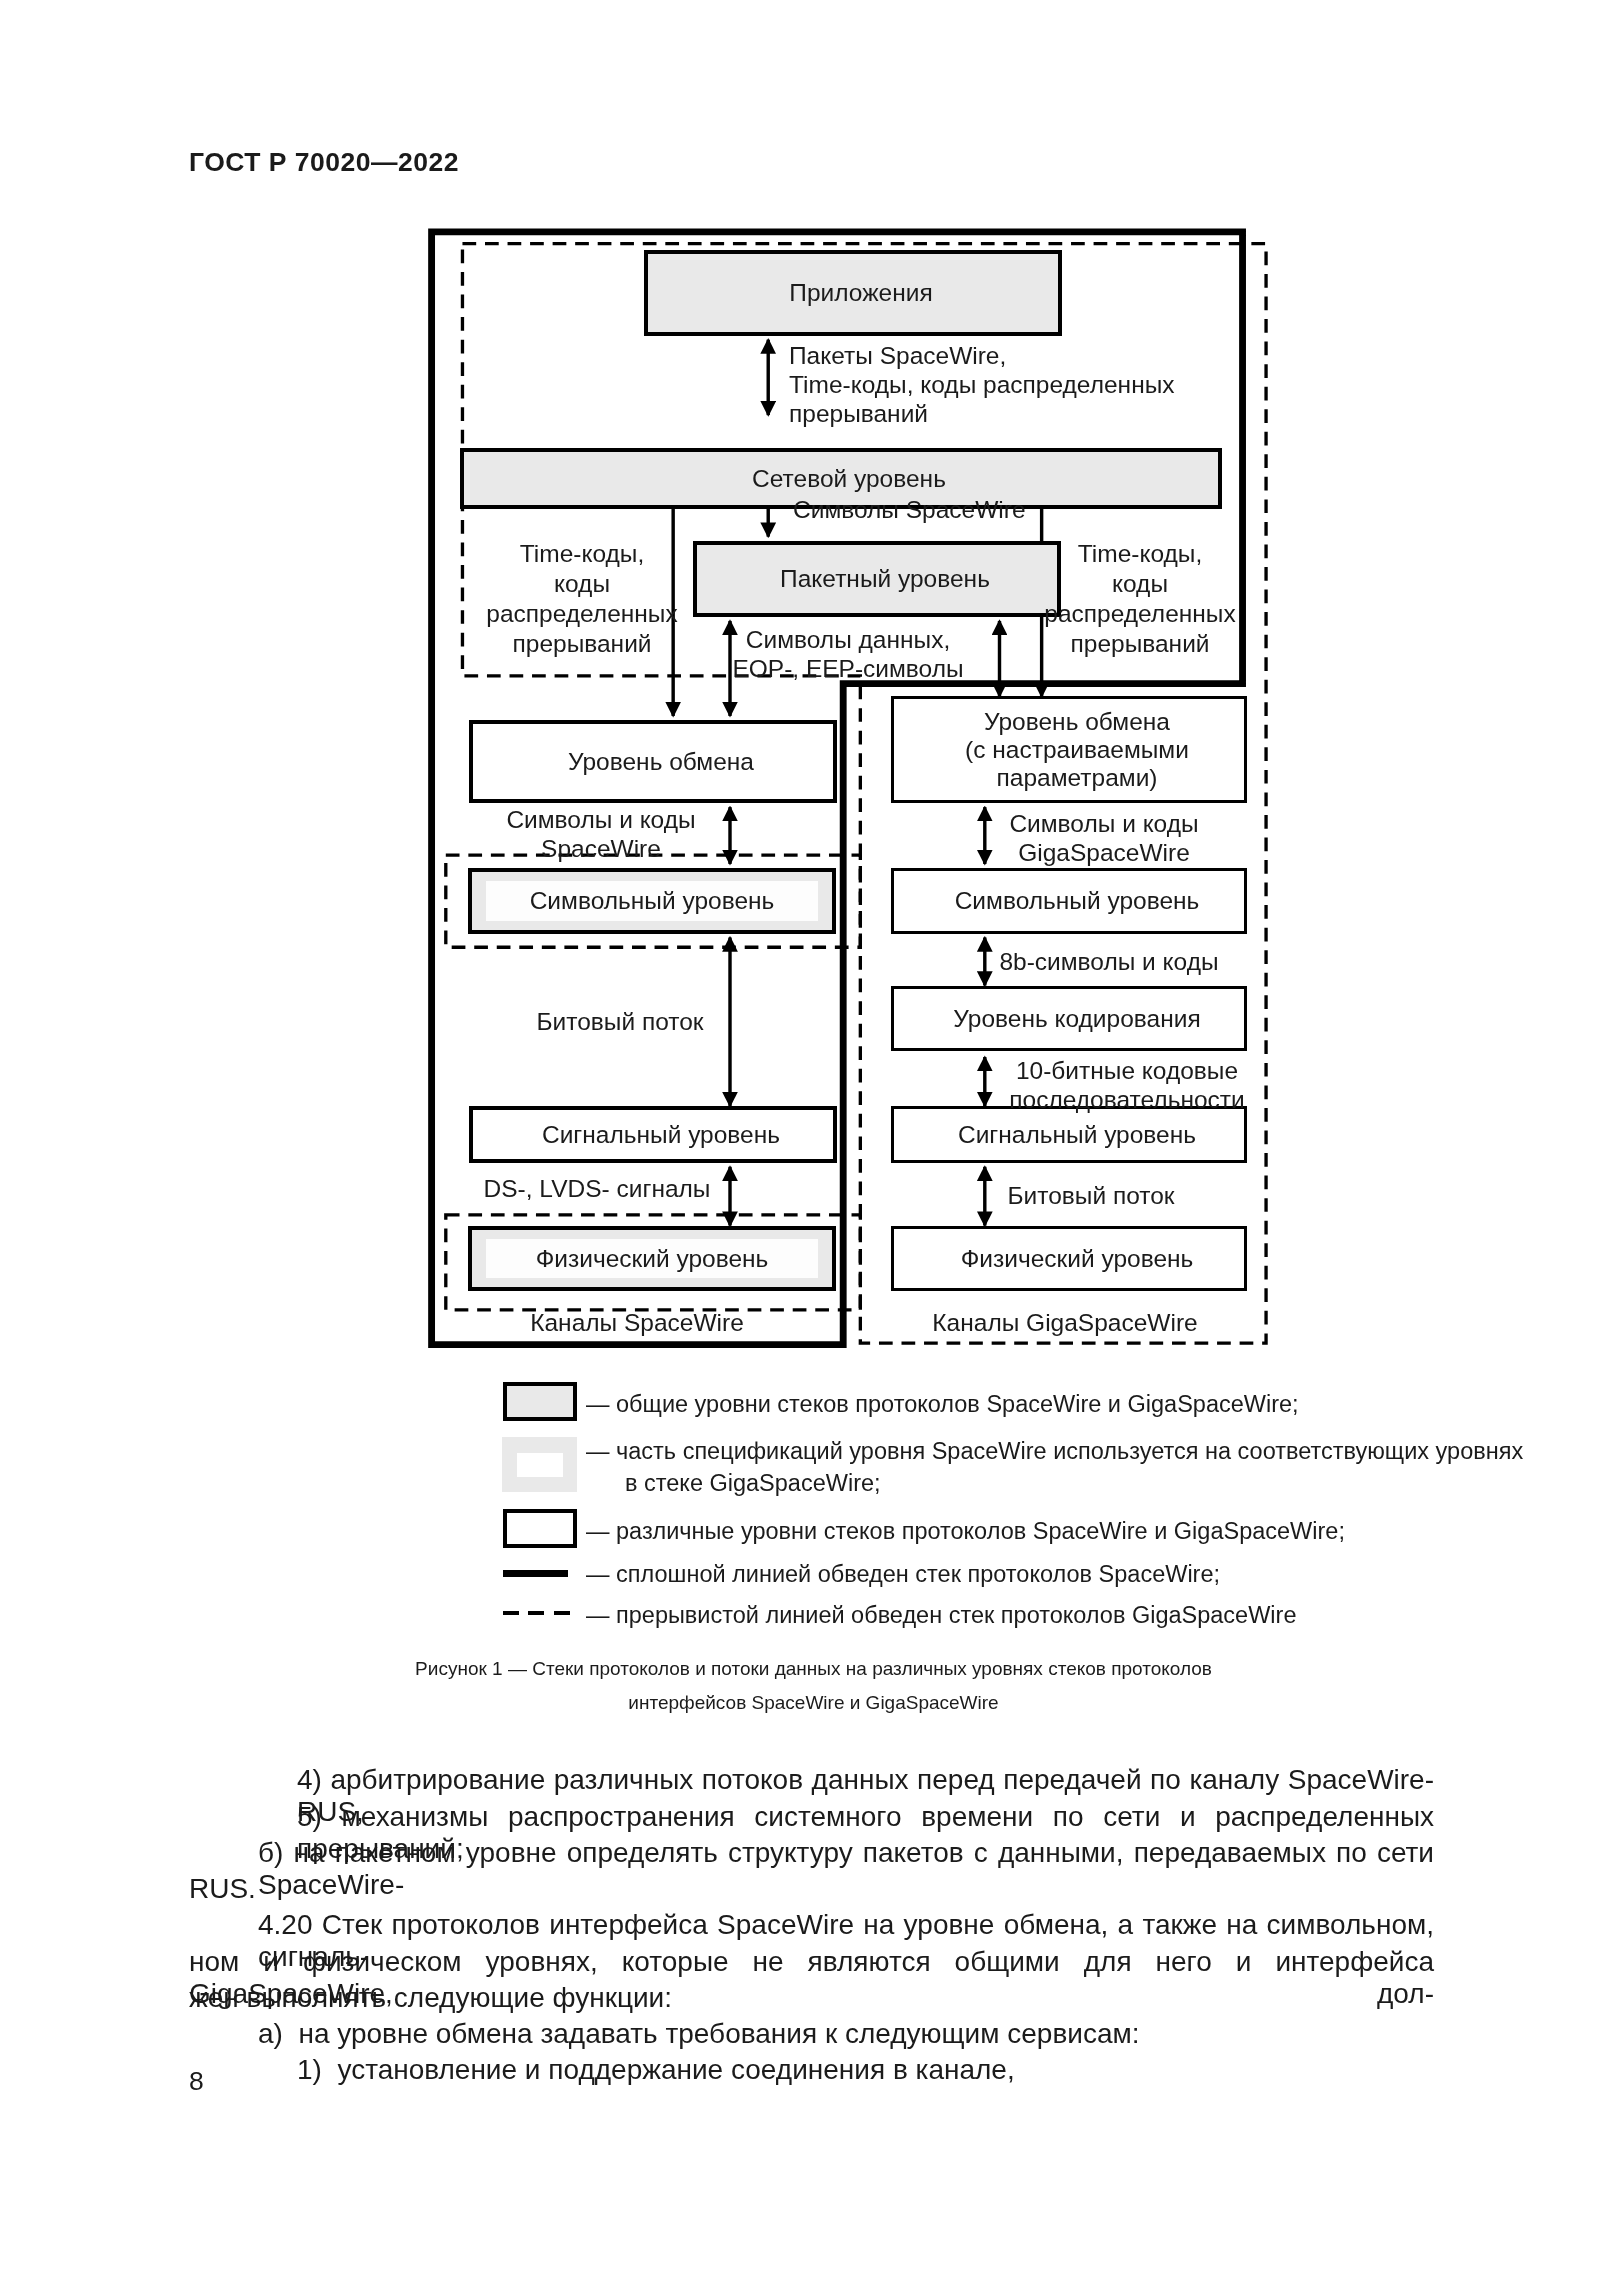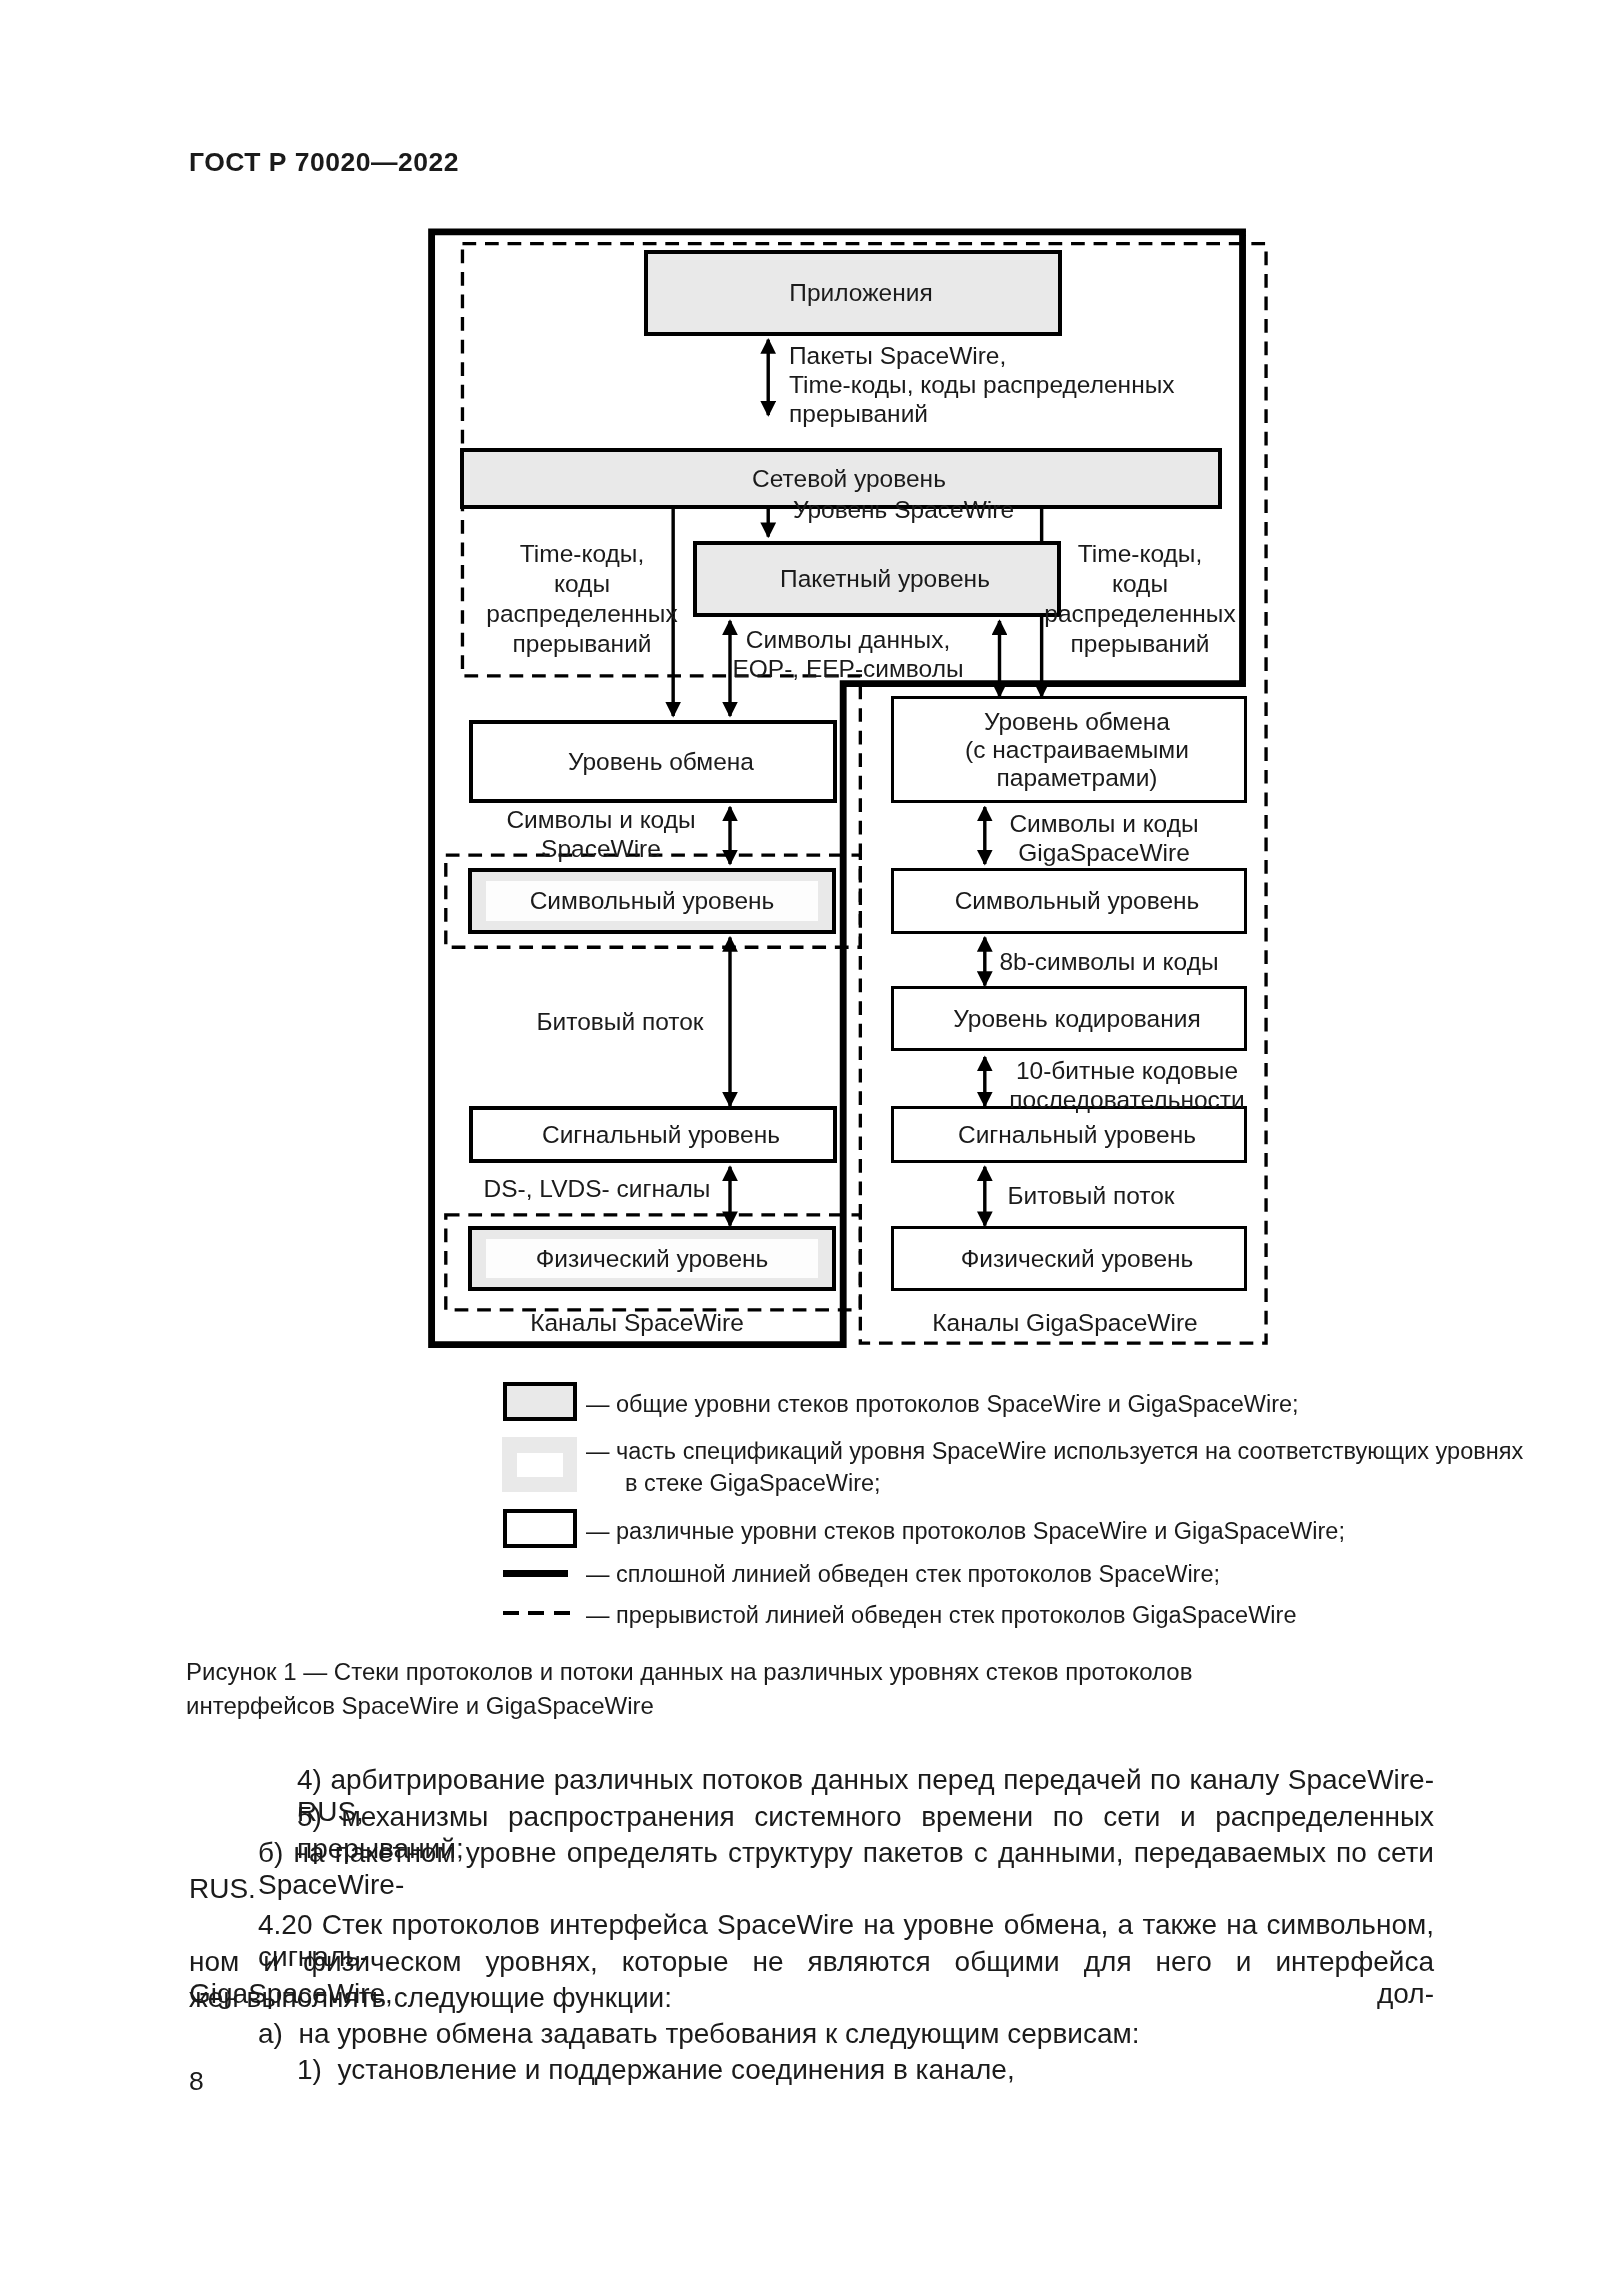--- a/index.html
+++ b/index.html
@@ -18,21 +18,21 @@
   .dbox.thin{border-width:3.9px;}
   .dbox.part{background:#e9e9e9;padding:8.8px 13.7px;}
   .dbox.part .inner{background:#fdfdfd;width:100%;height:100%;display:flex;
         align-items:center;justify-content:center;}
   .dlabel{position:absolute;font-size:24.5px;line-height:29px;white-space:nowrap;}
   .dlabel.ctr{text-align:center;transform:translateX(-50%);}
   
   .lg-swatch{position:absolute;box-sizing:border-box;}
   .lg-text{position:absolute;font-size:23.5px;line-height:32px;white-space:nowrap;}
   
-  .cap{left:186px;width:1255px;text-align:left;font-size:24px;}
+  .cap{left:186px;width:1255px;text-align:center;font-size:19px;}
   
   .bline{position:absolute;left:189px;width:1245px;font-size:28px;white-space:pre;}
   .bline.j{white-space:normal;text-align:justify;text-align-last:justify;}
   .ind1{padding-left:69px;box-sizing:border-box;}
   .ind2{padding-left:108px;box-sizing:border-box;}
   #page-number{left:189px;top:2066px;font-size:26.5px;}
 </style>
 </head>
 <body>
 
@@ -112,21 +112,21 @@
     </div>
     <div class="dbox thin" style="left:463px;top:1001px;width:356px;height:65px;">
       <span>Физический уровень</span>
     </div>
 
     <div class="dlabel" style="left:361px;top:116px;">
       <div>Пакеты SpaceWire,</div>
       <div>Time-коды, коды распределенных</div>
       <div>прерываний</div>
     </div>
-    <div class="dlabel" style="left:365px;top:270px;">Уровень SpaceWire</div>
+    <div class="dlabel" style="left:365px;top:270px;">Символы SpaceWire</div>
 
     <div class="dlabel ctr" style="left:154px;top:314px;line-height:30px;">
       <div>Time-коды,</div>
       <div>коды</div>
       <div>распределенных</div>
       <div>прерываний</div>
     </div>
     <div class="dlabel ctr" style="left:712px;top:314px;line-height:30px;">
       <div>Time-коды,</div>
       <div>коды</div>

